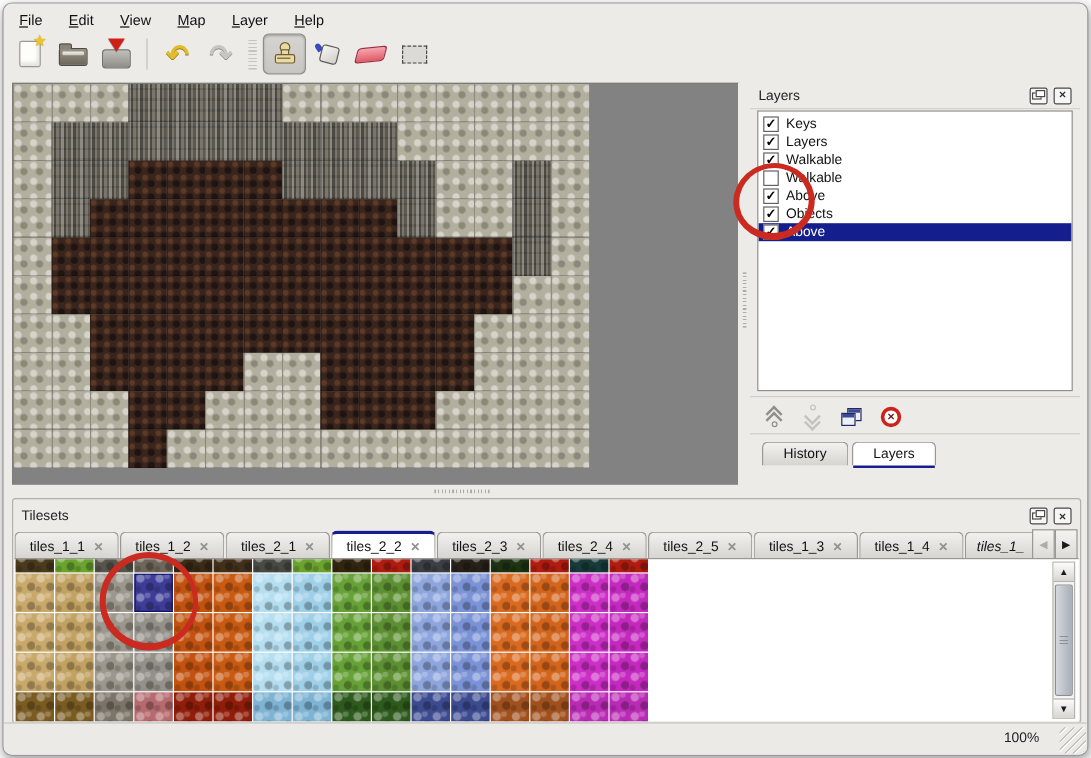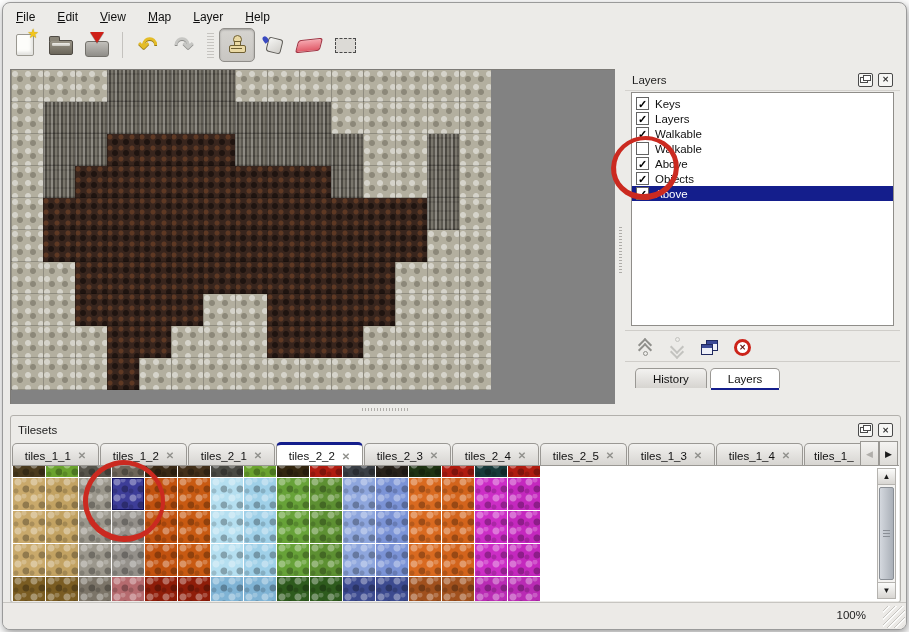--- a/index.html
+++ b/index.html
@@ -137,21 +137,21 @@
 
   
   #tilesets-panel{position:absolute;left:7px;top:412px;width:889px;height:186px;
     border:1px solid #b2b0ac;border-radius:3px;background:#ecebe8;}
   #tilesets-title{display:flex;align-items:center;height:24px;padding:2px 7px 0;font-size:11.5px;color:#222;}
   #tileset-tabs{position:relative;display:flex;align-items:flex-end;height:25px;padding-left:1px;}
   .ttab{box-sizing:border-box;width:87px;height:24px;margin-right:1px;display:flex;align-items:center;
     justify-content:center;gap:7px;font-size:11.5px;color:#111;border:1px solid #9a9894;border-bottom:none;
     border-radius:5px 5px 0 0;background:linear-gradient(#f2f1ef,#d4d2ce);overflow:hidden;flex:0 0 auto;}
   .ttab.active{height:25px;background:#fff;border-top:3px solid #141e8c;}
-  .ttab.trunc{width:61px;justify-content:flex-start;padding-left:9px;}
+  .ttab.trunc{width:61px;justify-content:flex-start;padding-left:9px;font-style:italic;}
   .tclose{color:#91918d;font-size:10px;font-weight:bold;}
   .tab-arrs{position:absolute;right:2px;bottom:0;display:flex;}
   .tab-arr{width:17px;height:24px;display:flex;align-items:center;justify-content:center;font-size:9px;
     border:1px solid #9a9894;background:linear-gradient(#f4f3f1,#dcdad6);color:#1a1a1a;}
   .tab-arr.disabled{color:#b0aeaa;}
   #palette{position:absolute;left:1px;right:1px;top:49px;bottom:1px;background:#fff;
     border-top:1px solid #9a9894;overflow:hidden;}
   #palette-grid{position:absolute;left:1px;top:-21px;display:grid;
     grid-template-columns:repeat(16,32px);grid-auto-rows:32px;gap:1px;}
   .ptile{width:32px;height:32px;background-image:

